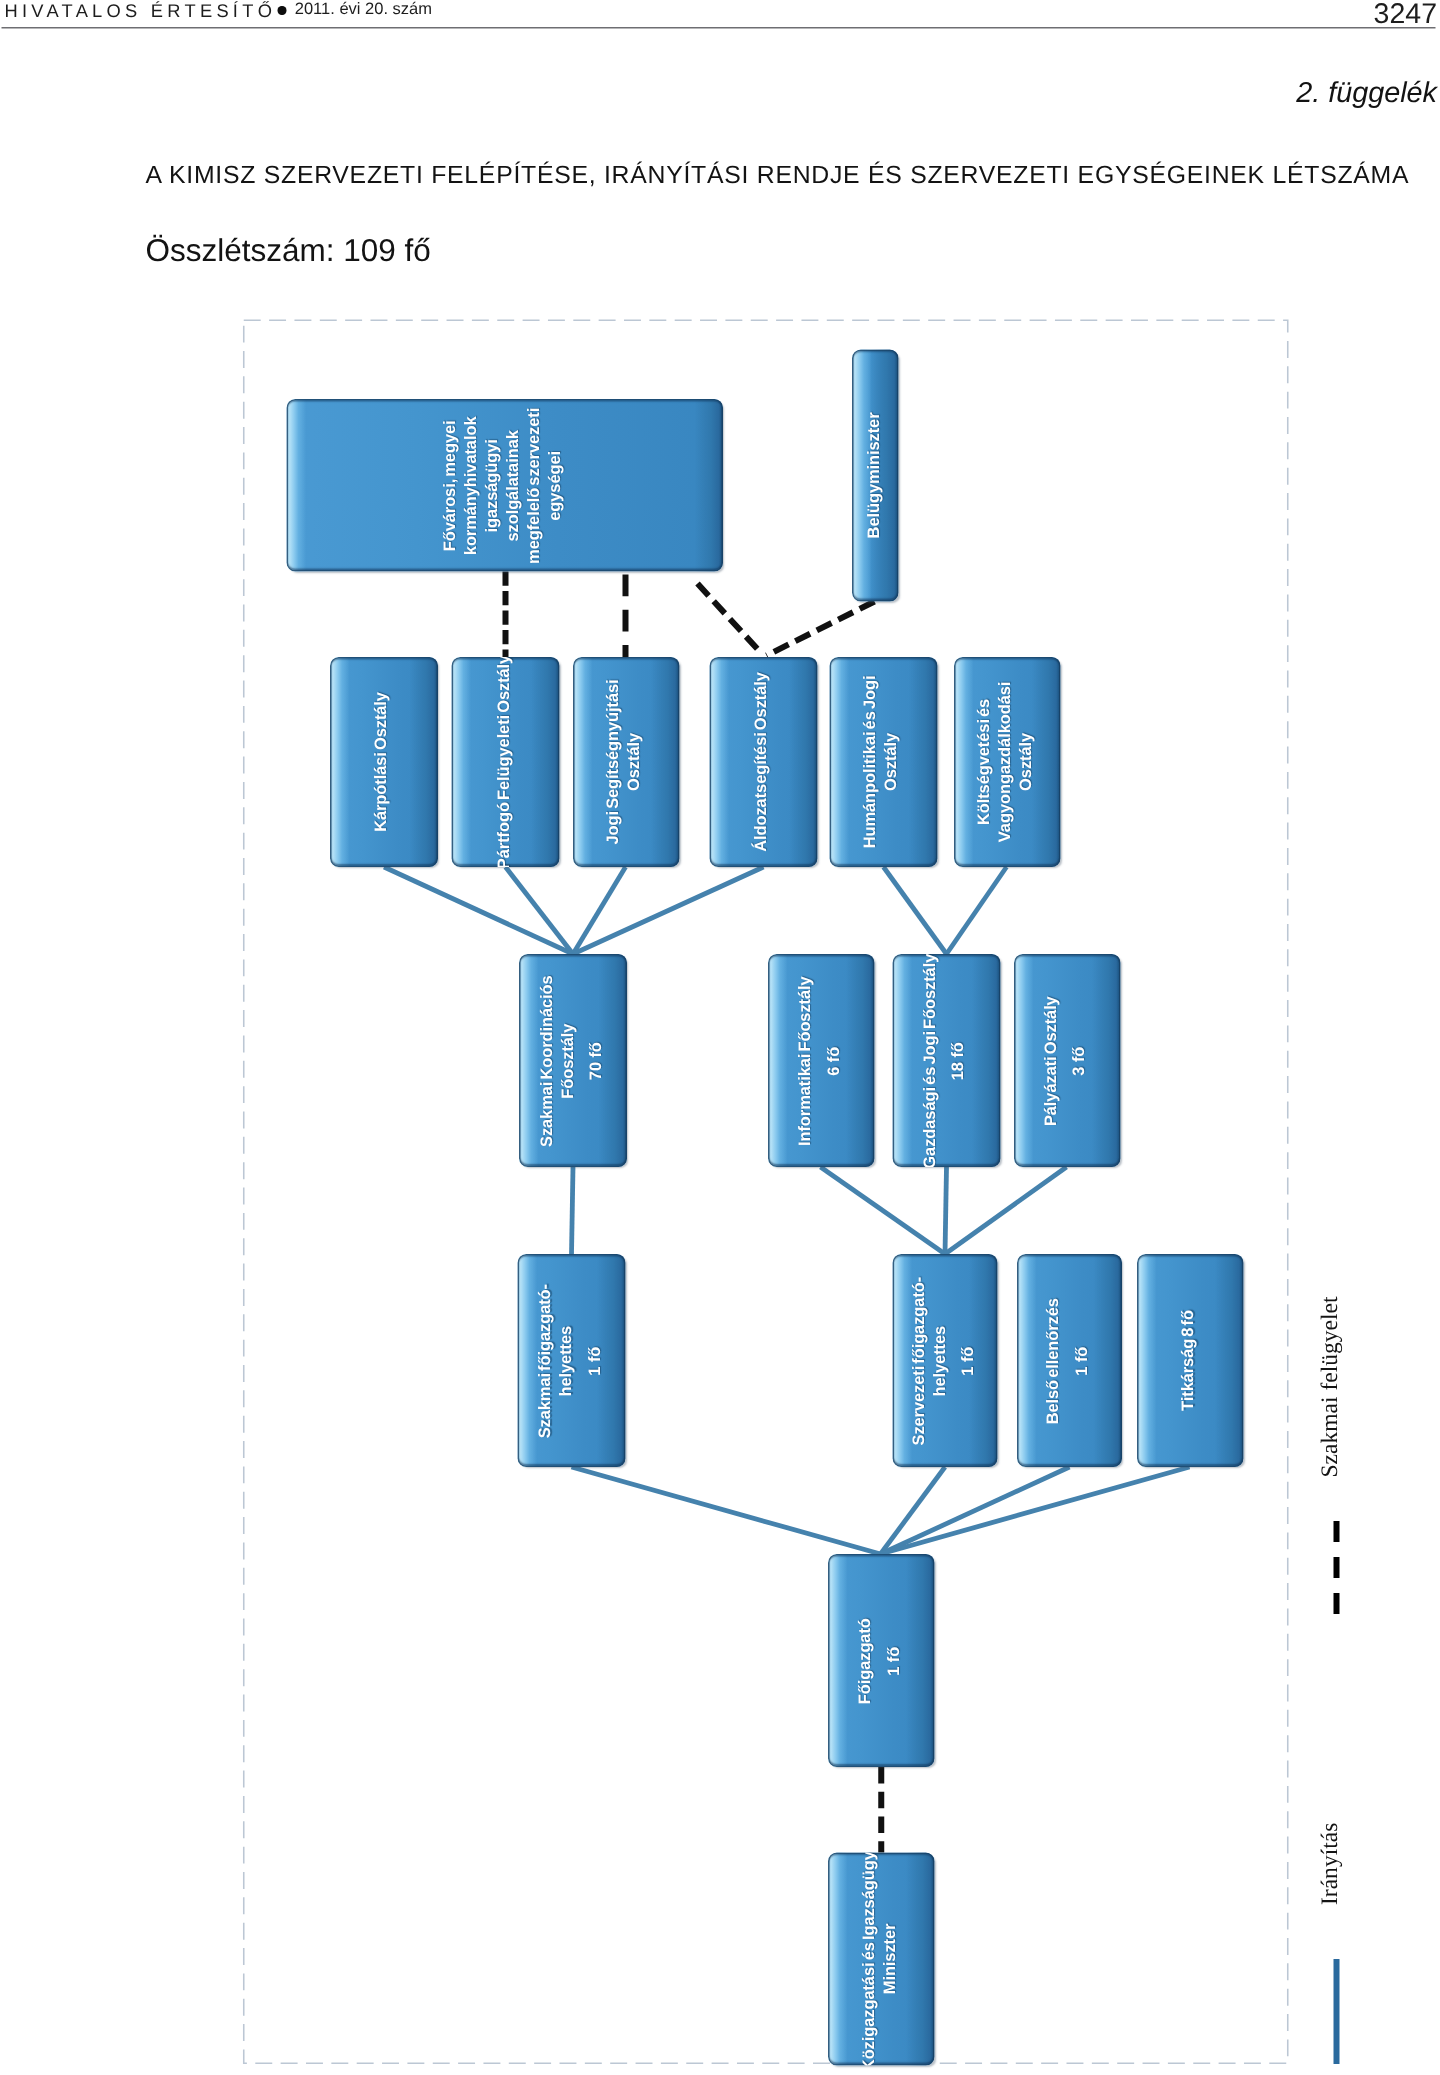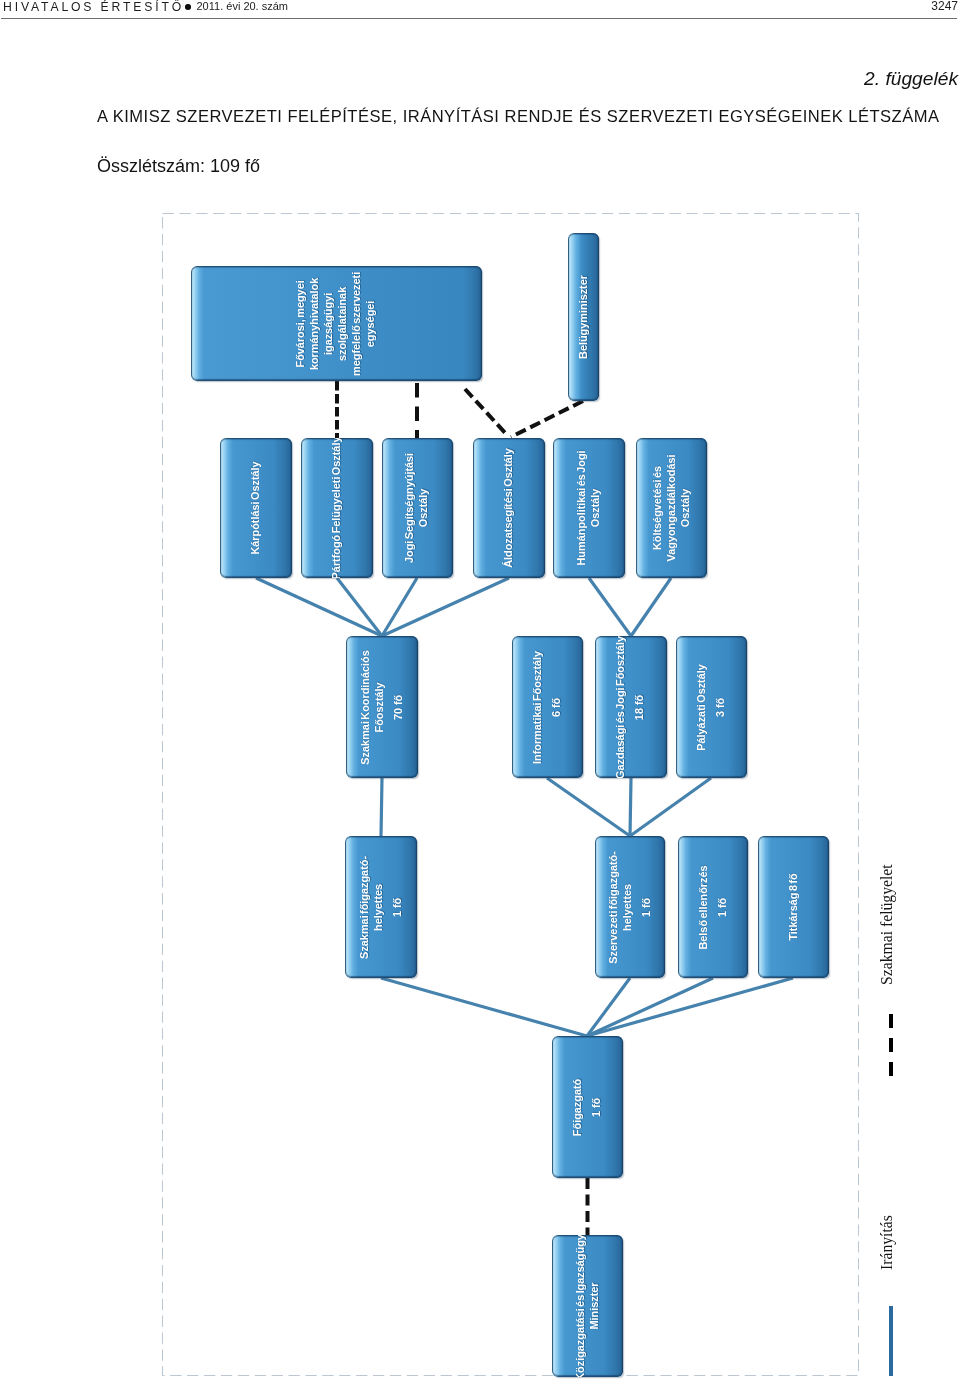--- a/index.html
+++ b/index.html
@@ -7,27 +7,27 @@
   body{width:960px;height:1383px;background:#ffffff;font-family:"Liberation Sans",sans-serif;overflow:hidden;position:relative;}
   #page{position:absolute;inset:0;width:960px;height:1383px;}
 
   
   .runhead{position:absolute;left:0;top:0;width:960px;height:30px;}
   .rh-left{position:absolute;left:3px;top:0px;font-size:12.2px;color:#1d1d1d;white-space:nowrap;}
   .rh-left .sp{letter-spacing:2.85px;}
   .rh-left .bl{position:absolute;left:182px;top:4px;width:5.6px;height:5.6px;border-radius:50%;
                background:#0d0d0d;font-size:0;}
   .rh-left .iss{position:absolute;left:193.5px;top:0;font-size:11px;}
-  .rh-right{position:absolute;right:2px;top:-1px;font-size:12px;color:#1d1d1d;}
+  .rh-right{position:absolute;right:2px;top:-1px;font-size:19px;color:#1d1d1d;}
   .rh-rule{position:absolute;left:1px;top:18px;width:956px;height:1.1px;background:#6e6e72;}
 
   
-  .appendix{position:absolute;right:2px;top:68px;font-size:19.2px;font-style:italic;color:#131313;}
+  .appendix{position:absolute;right:2px;top:52px;font-size:19.2px;font-style:italic;color:#131313;}
   .maintitle{position:absolute;left:97px;top:107px;width:900px;font-size:16.55px;letter-spacing:.49px;color:#131313;white-space:nowrap;}
-  .subtitle{position:absolute;left:97px;top:156px;font-size:18px;color:#131313;white-space:nowrap;}
+  .subtitle{position:absolute;left:97px;top:156px;font-size:21px;color:#131313;white-space:nowrap;}
 
   
   #chart{position:absolute;left:162px;top:213px;width:697px;height:1163px;}
   #chart svg{display:block;overflow:visible;}
   #svgwrap{position:absolute;left:0;top:0;width:960px;height:1383px;pointer-events:none;}
 
   
   .node{position:absolute;box-sizing:border-box;border-radius:5.8px;
         background:
           linear-gradient(to right,#9dd5f2 0px,#b6e2f7 2px,#8ccbef 5px,#63b0e1 8px,rgba(70,152,208,0) 13px),

